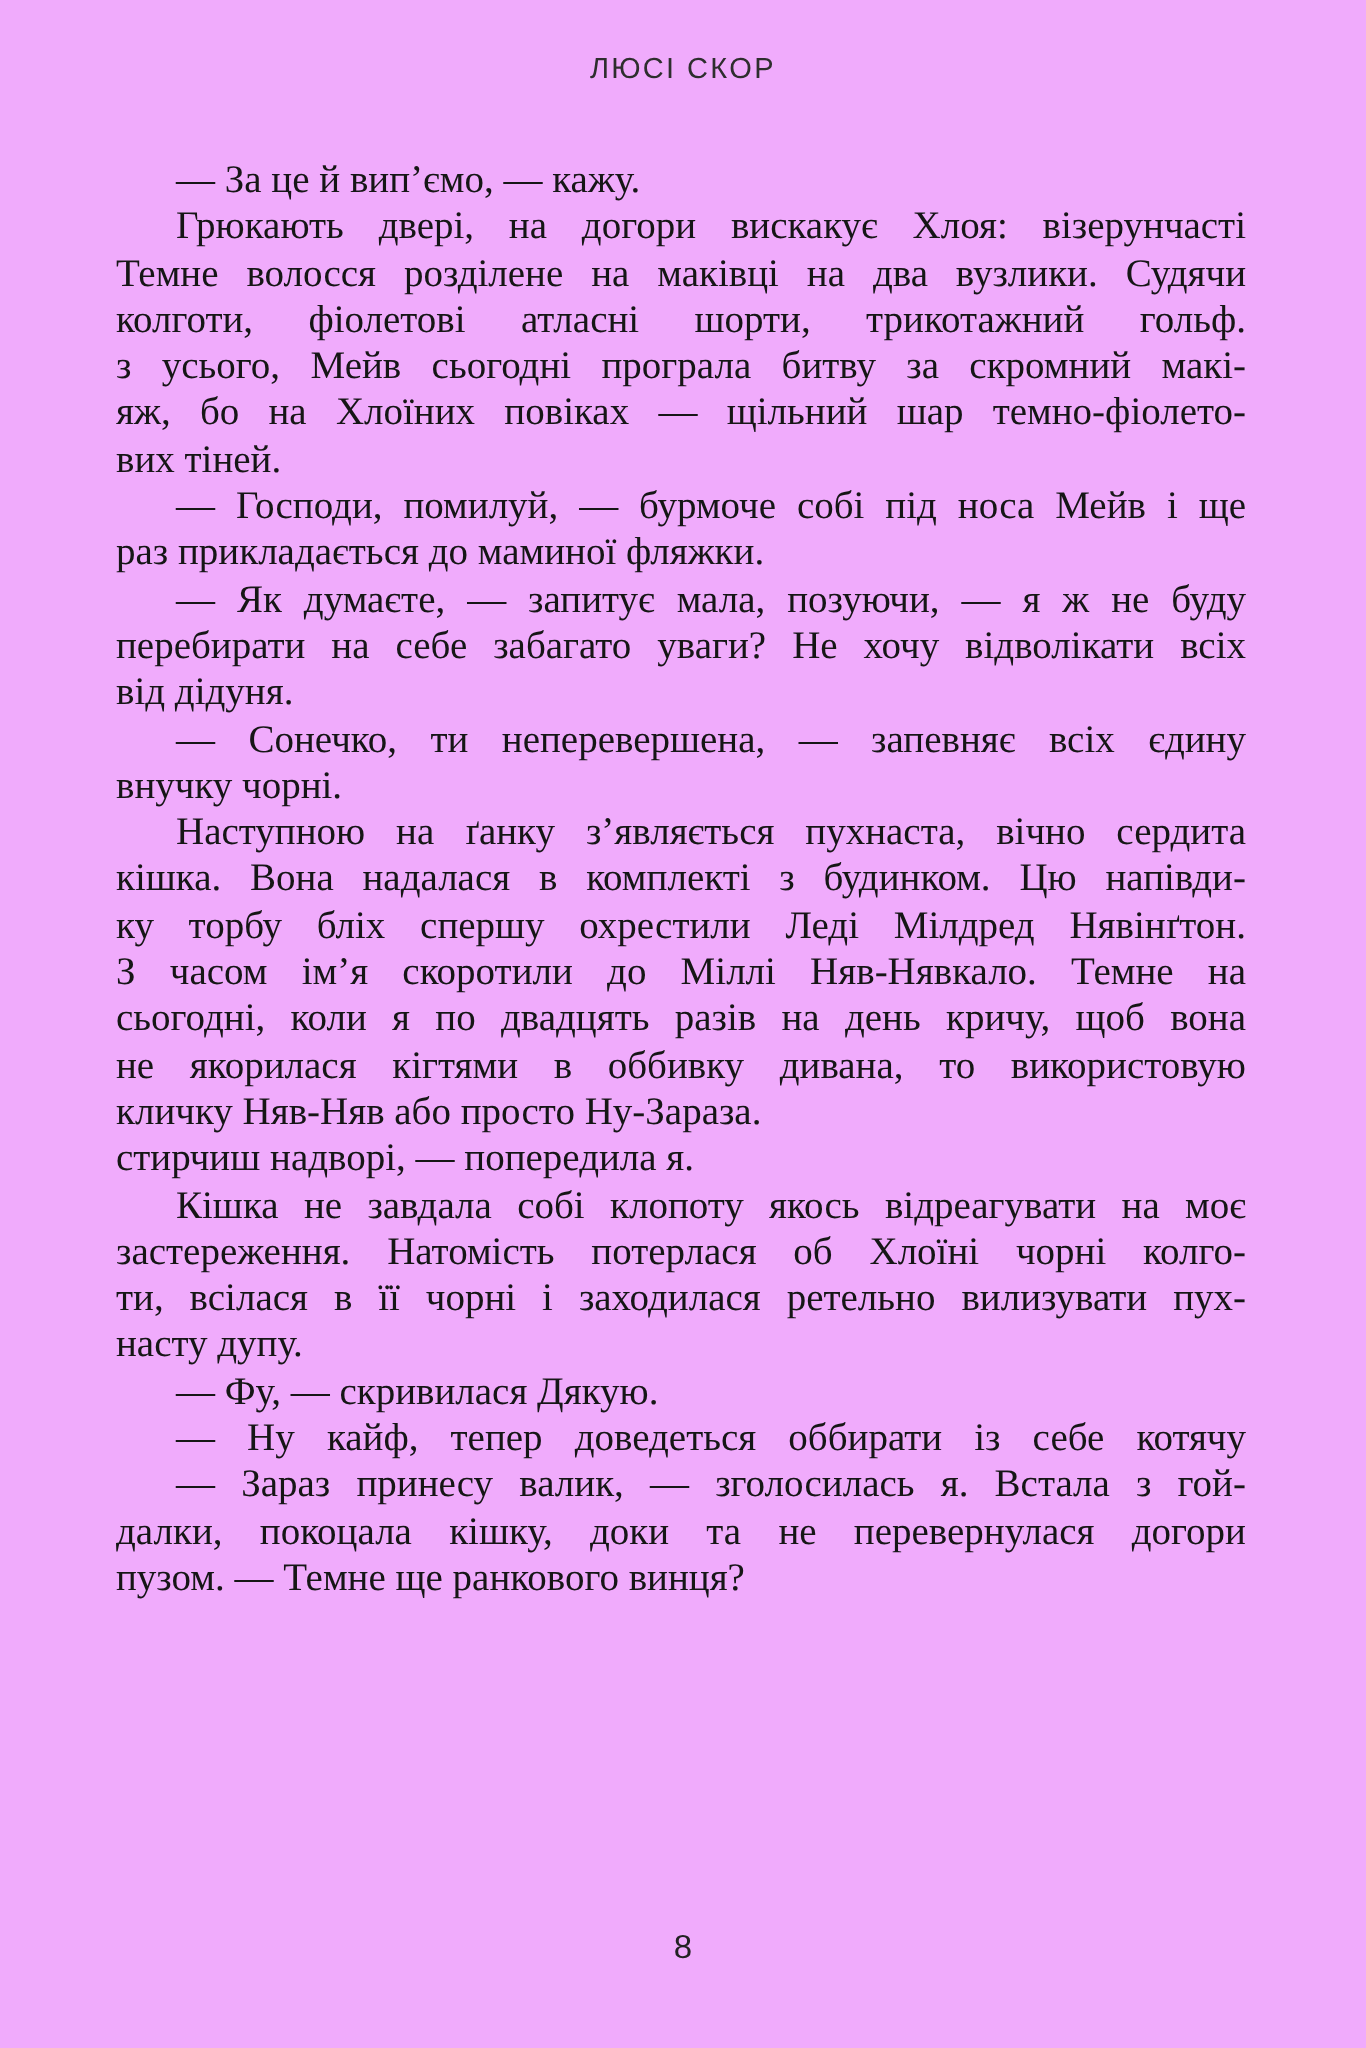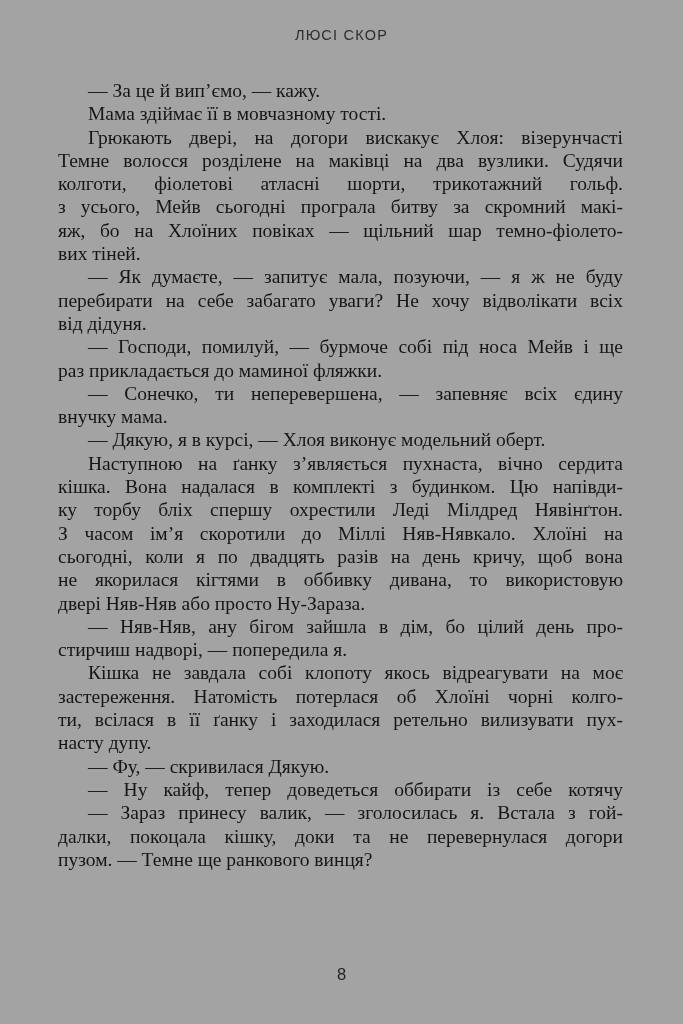--- a/index.html
+++ b/index.html
@@ -4,21 +4,21 @@
 <style>
   html, body {
     margin: 0;
     padding: 0;
     background: #ffffff;
   }
   .page {
     position: relative;
     width: 683px;
     height: 1024px;
-    background: #a3a3a3;
+    background: #f0abfc;
     overflow: hidden;
     font-family: "Liberation Serif", serif;
     color: #1a1a1a;
   }
   .running-header {
     position: absolute;
     top: 27px;
     left: 0;
     right: 0;
     text-align: center;
@@ -58,63 +58,56 @@
 <body>
 
 <div class="page">
   <div class="running-header">ЛЮСІ СКОР</div>
 
   <div class="body-text">
       <div class="para">
         <div class="line first">— За це й вип’ємо, — кажу.</div>
       </div>
       <div class="para">
-        <div class="line first">Мама здіймає її в мовчазному тості.</div>
-      </div>
-      <div class="para">
         <div class="line first just">Грюкають двері, на догори вискакує Хлоя: візерунчасті</div>
         <div class="line just">Темне волосся розділене на маківці на два вузлики. Судячи</div>
         <div class="line just">колготи, фіолетові атласні шорти, трикотажний гольф.</div>
         <div class="line just">з усього, Мейв сьогодні програла битву за скромний макі-</div>
         <div class="line just">яж, бо на Хлоїних повіках — щільний шар темно-фіолето-</div>
         <div class="line">вих тіней.</div>
       </div>
       <div class="para">
+        <div class="line first just">— Господи, помилуй, — бурмоче собі під носа Мейв і ще</div>
+        <div class="line">раз прикладається до маминої фляжки.</div>
+      </div>
+      <div class="para">
         <div class="line first just">— Як думаєте, — запитує мала, позуючи, — я ж не буду</div>
         <div class="line just">перебирати на себе забагато уваги? Не хочу відволікати всіх</div>
         <div class="line">від дідуня.</div>
       </div>
       <div class="para">
-        <div class="line first just">— Господи, помилуй, — бурмоче собі під носа Мейв і ще</div>
-        <div class="line">раз прикладається до маминої фляжки.</div>
-      </div>
-      <div class="para">
         <div class="line first just">— Сонечко, ти неперевершена, — запевняє всіх єдину</div>
-        <div class="line">внучку мама.</div>
-      </div>
-      <div class="para">
-        <div class="line first">— Дякую, я в курсі, — Хлоя виконує модельний оберт.</div>
+        <div class="line">внучку чорні.</div>
       </div>
       <div class="para">
         <div class="line first just">Наступною на ґанку з’являється пухнаста, вічно сердита</div>
         <div class="line just">кішка. Вона надалася в комплекті з будинком. Цю напівди-</div>
         <div class="line just">ку торбу бліх спершу охрестили Леді Мілдред Нявінґтон.</div>
-        <div class="line just">З часом ім’я скоротили до Міллі Няв-Нявкало. Хлоїні на</div>
+        <div class="line just">З часом ім’я скоротили до Міллі Няв-Нявкало. Темне на</div>
         <div class="line just">сьогодні, коли я по двадцять разів на день кричу, щоб вона</div>
         <div class="line just">не якорилася кігтями в оббивку дивана, то використовую</div>
-        <div class="line">двері Няв-Няв або просто Ну-Зараза.</div>
+        <div class="line">кличку Няв-Няв або просто Ну-Зараза.</div>
       </div>
       <div class="para">
-        <div class="line first just">— Няв-Няв, ану бігом зайшла в дім, бо цілий день про-</div>
         <div class="line">стирчиш надворі, — попередила я.</div>
       </div>
       <div class="para">
         <div class="line first just">Кішка не завдала собі клопоту якось відреагувати на моє</div>
         <div class="line just">застереження. Натомість потерлася об Хлоїні чорні колго-</div>
-        <div class="line just">ти, всілася в її ґанку і заходилася ретельно вилизувати пух-</div>
+        <div class="line just">ти, всілася в її чорні і заходилася ретельно вилизувати пух-</div>
         <div class="line">насту дупу.</div>
       </div>
       <div class="para">
         <div class="line first">— Фу, — скривилася Дякую.</div>
       </div>
       <div class="para">
         <div class="line first just">— Ну кайф, тепер доведеться оббирати із себе котячу</div>
       </div>
       <div class="para">
         <div class="line first just">— Зараз принесу валик, — зголосилась я. Встала з гой-</div>

